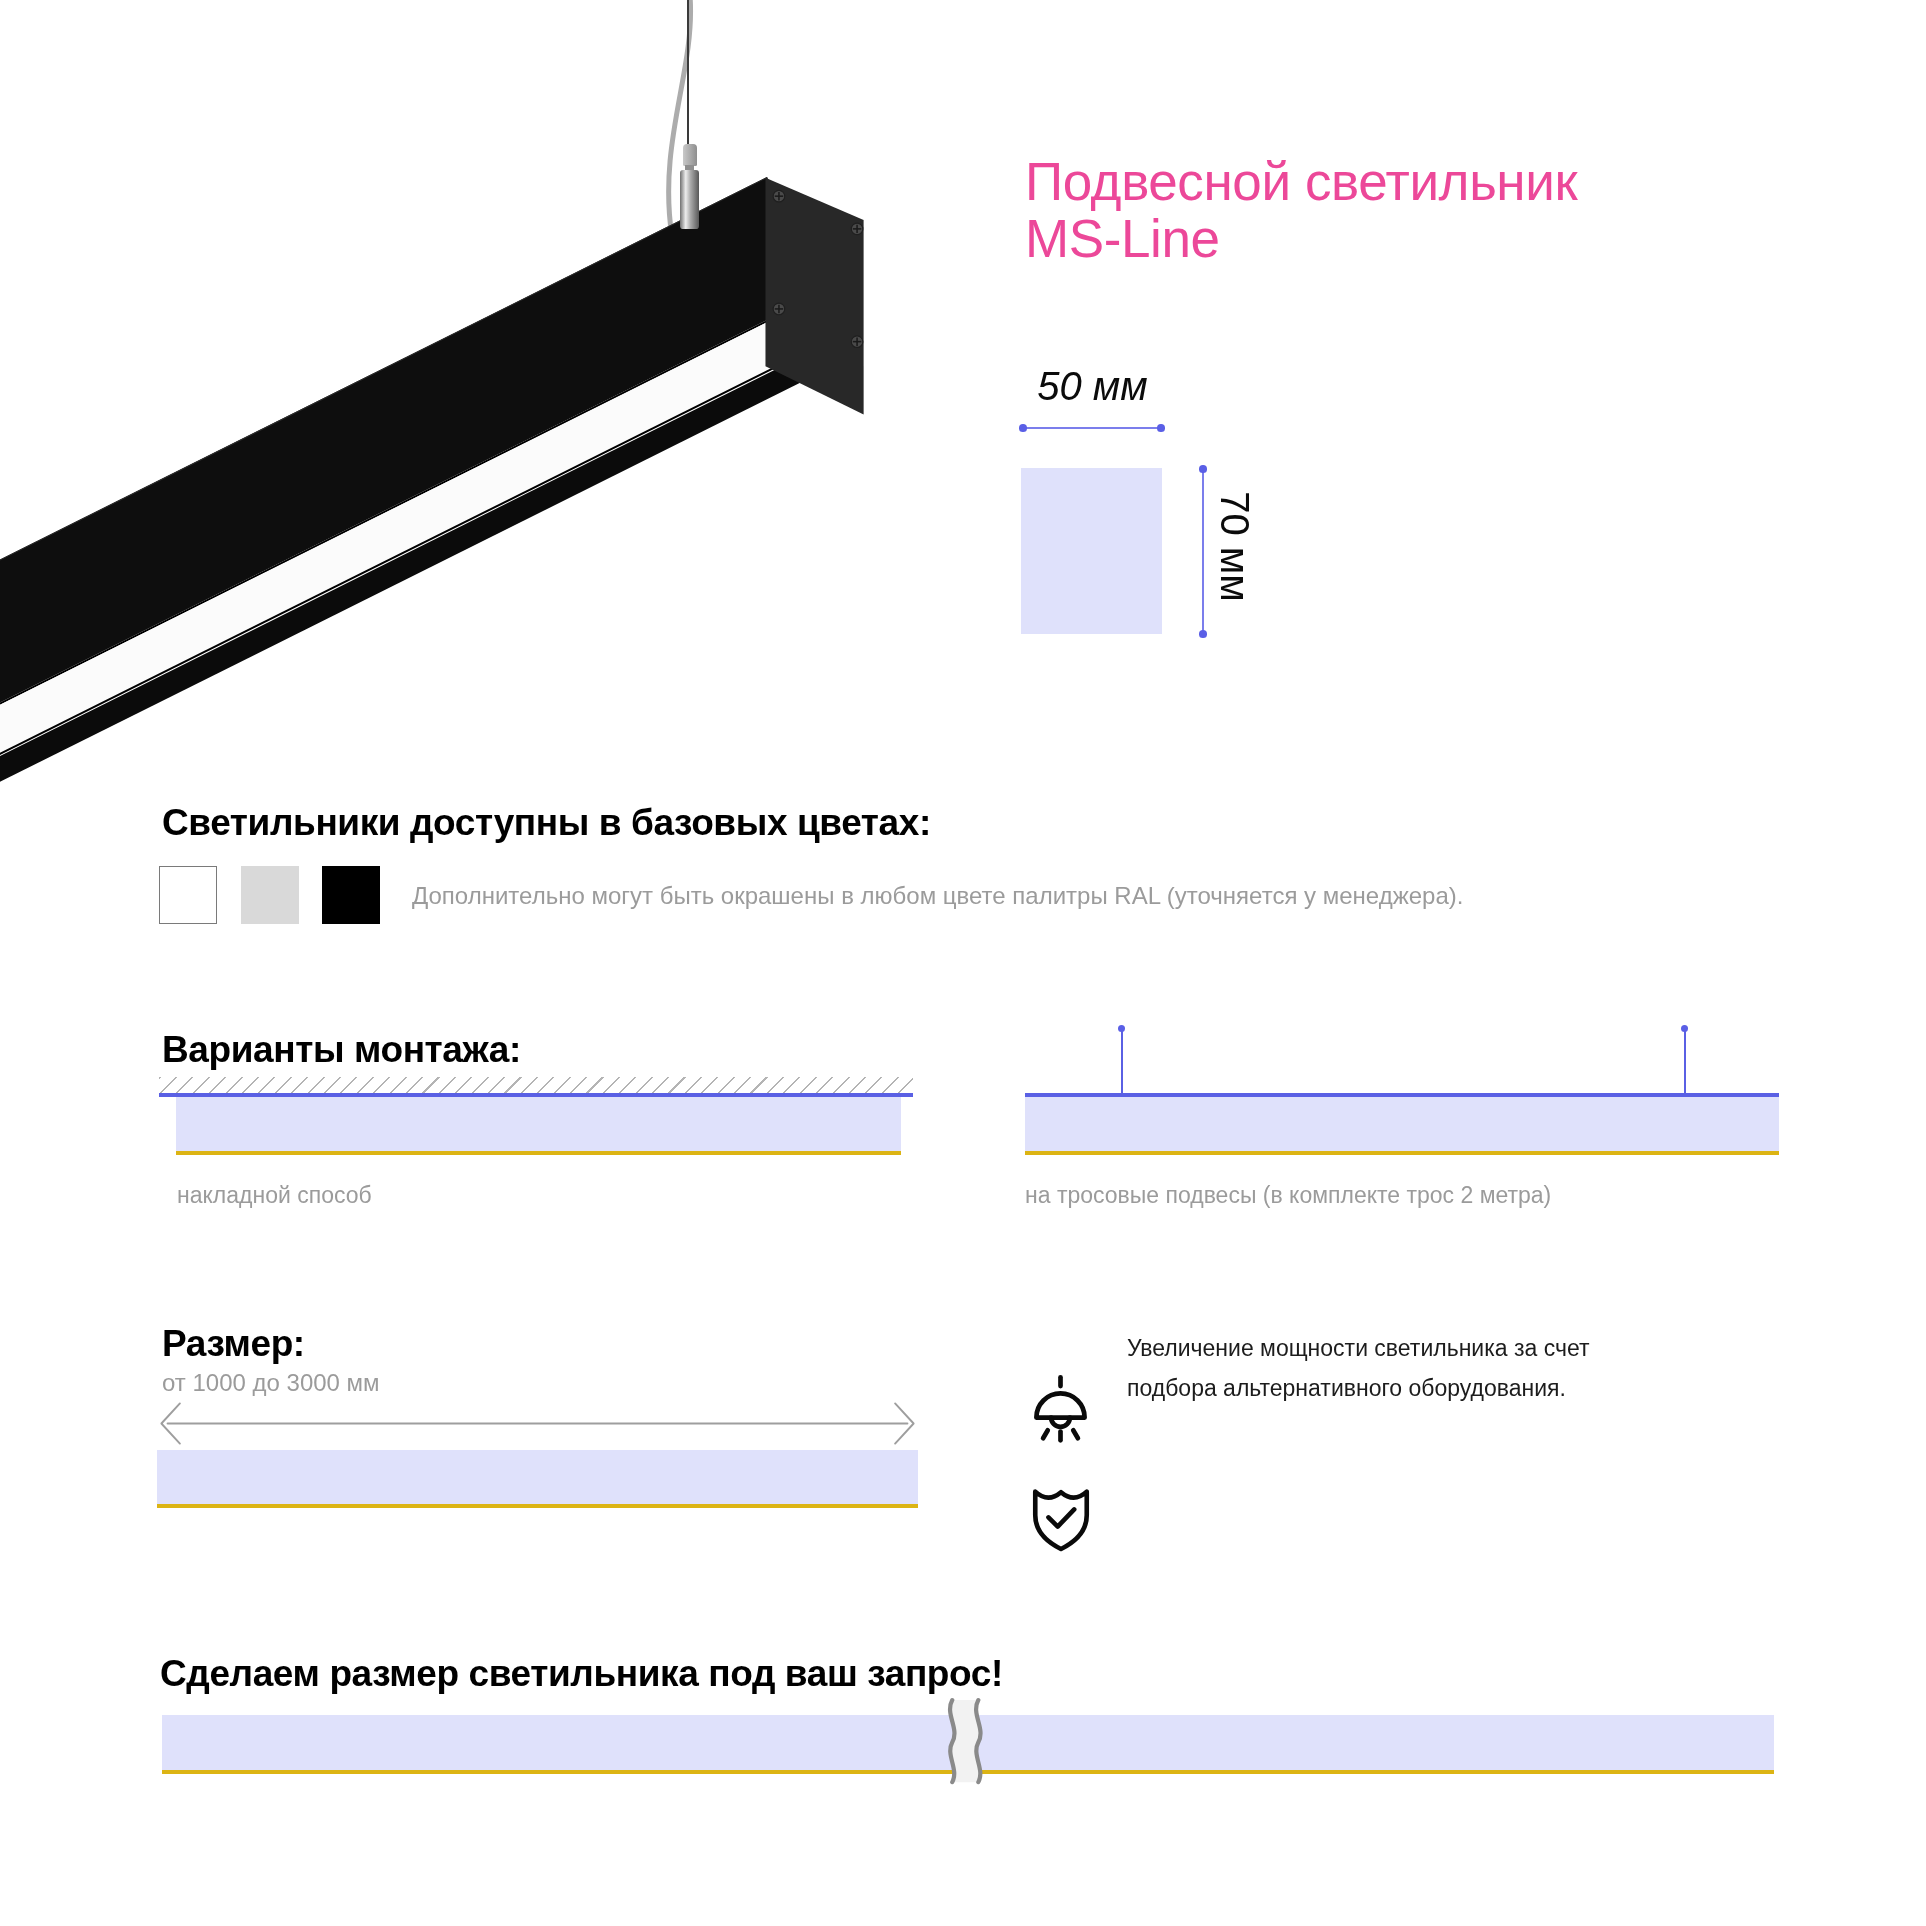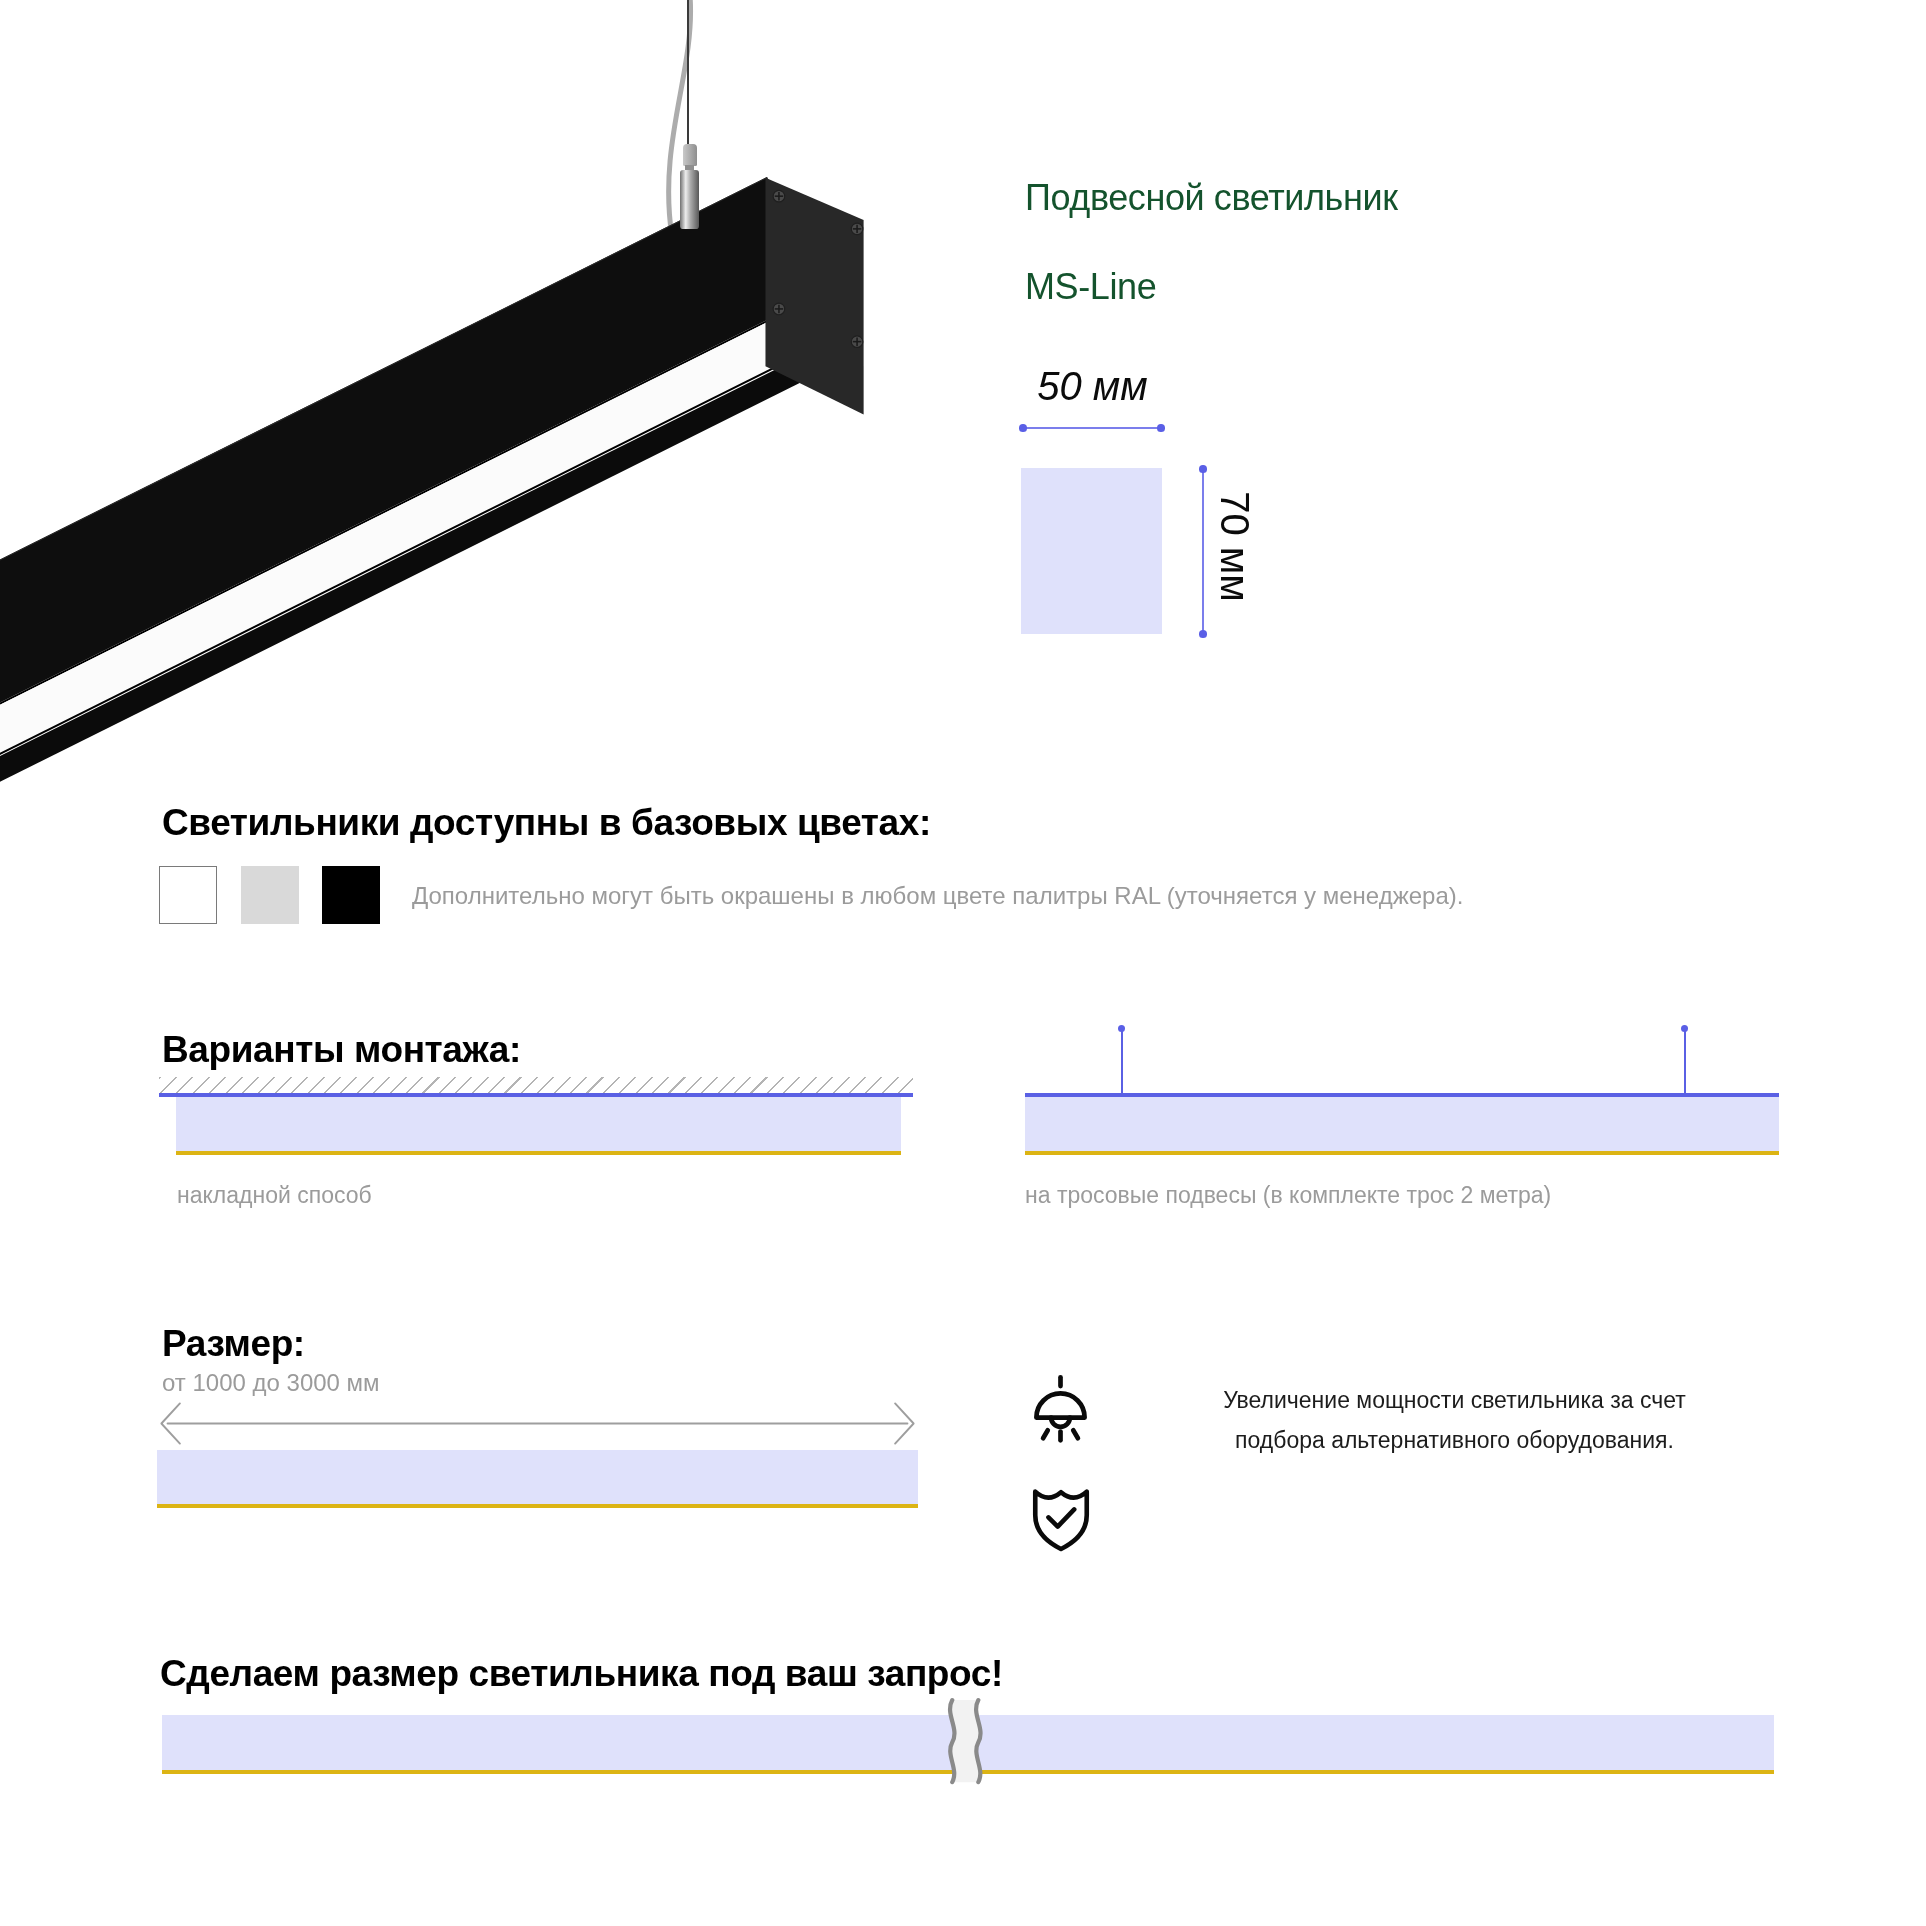--- a/index.html
+++ b/index.html
@@ -13,21 +13,21 @@
   #lamp-body{left:-389px;top:177px;width:1156px;height:199px;transform:rotate(-26.5deg);transform-origin:100% 0;}
   #lamp-face{left:0;top:0;width:1156px;height:128px;background:#0e0e0e;border-top:1.5px solid #2d2d2d;box-sizing:border-box;}
   .lamp-edge{left:0;width:1156px;height:2.3px;background:#000;}
   #lamp-diffuser{left:0;top:130px;width:1156px;height:43px;background:#fbfbfb;}
   #lamp-bottom{left:0;top:176px;width:1156px;height:23px;background:#0b0b0b;}
   #chrome-knob{left:683px;top:144px;width:14px;height:21.6px;border-radius:3.9px 3.9px 1.5px 1.5px;background:linear-gradient(90deg,#c9c9c9,#8e8e8e);}
   #chrome-collar{left:685px;top:165px;width:8.5px;height:6.2px;background:#8f8f8f;}
   #chrome-grip{left:680px;top:170px;width:18.5px;height:59px;border-radius:3.1px;background:linear-gradient(90deg,#707070,#ededed 30%,#ababab 55%,#585858);}
 
   
-  .h1{font-size:36px;line-height:89px;color:#14532d;letter-spacing:-0.4px;white-space:pre-line;}
+  .h1{font-size:53px;line-height:57px;color:#ec4899;letter-spacing:-0.4px;white-space:pre-line;}
   .h2{font-size:37px;font-weight:bold;color:#000;letter-spacing:-0.4px;white-space:nowrap;margin-top:20px;}
   .body-text{font-size:23px;line-height:40px;color:#1c1c1c;white-space:pre-line;}
   .caption{font-size:23px;color:#9b9b9b;white-space:nowrap;}
   .dim-label{font-size:40px;color:#0b0b0b;text-align:center;}
 
   
   .dim-line{background:#7b7eec;}
   .dim-dot{width:7.7px;height:7.7px;border-radius:50%;background:#5a5fe6;}
   #profile-rect{left:1021px;top:468px;width:141px;height:166px;background:#dfe1fb;}
 
@@ -145,21 +145,21 @@
   <svg class="abs" style="left:1027px;top:1374px;" width="67" height="75" viewBox="0 0 100 110">
     <g fill="none" stroke="#0a0a0a" stroke-width="7" stroke-linecap="round" stroke-linejoin="round">
       <line x1="50" y1="4" x2="50" y2="17"></line>
       <path d="M14,64 A36,36 0 0 1 86,64 Z"></path>
       <path d="M36,64 A14,14 0 0 0 64,64"></path>
       <line x1="31" y1="83" x2="24" y2="95"></line>
       <line x1="50" y1="85" x2="50" y2="98"></line>
       <line x1="69" y1="83" x2="76" y2="95"></line>
     </g>
   </svg>
-  <div class="abs body-text" style="left:1127px;top:1380px;width:655px;text-align:center;">Увеличение мощности светильника за счет
+  <div class="abs body-text" style="left:1127px;top:1328px;width:655px;">Увеличение мощности светильника за счет
 подбора альтернативного оборудования.</div>
 
   <svg class="abs" style="left:1028px;top:1482px;" width="66" height="70" viewBox="0 0 100 105">
     <g fill="none" stroke="#0a0a0a" stroke-width="7" stroke-linecap="round" stroke-linejoin="round">
       <path d="M50,101 C30,91 11,75 11,50 L11,14 C24,26 37,26 50,15 C63,26 76,26 89,14 L89,50 C89,75 70,91 50,101 Z"></path>
       <path d="M31,53 L45,67 L70,41"></path>
     </g>
   </svg>
 
   <div class="abs h2" style="left:160px;top:1633px;font-size:37px;">Сделаем размер светильника под ваш запрос!</div>

